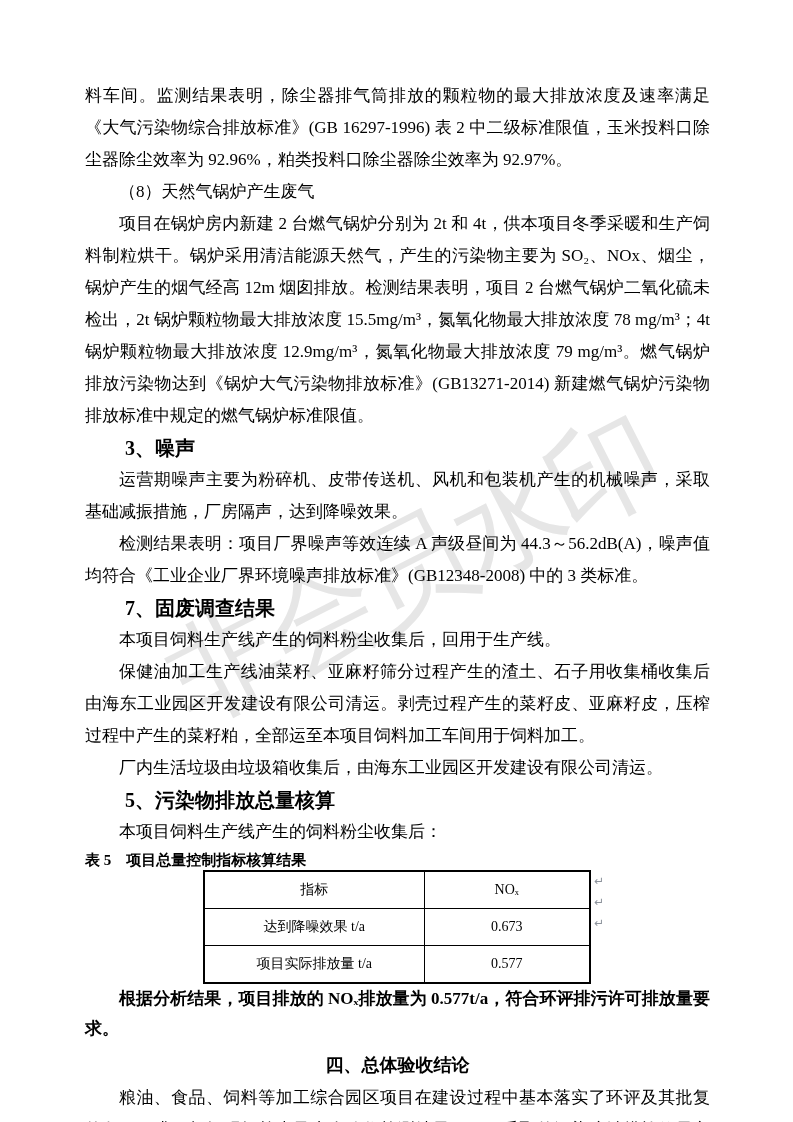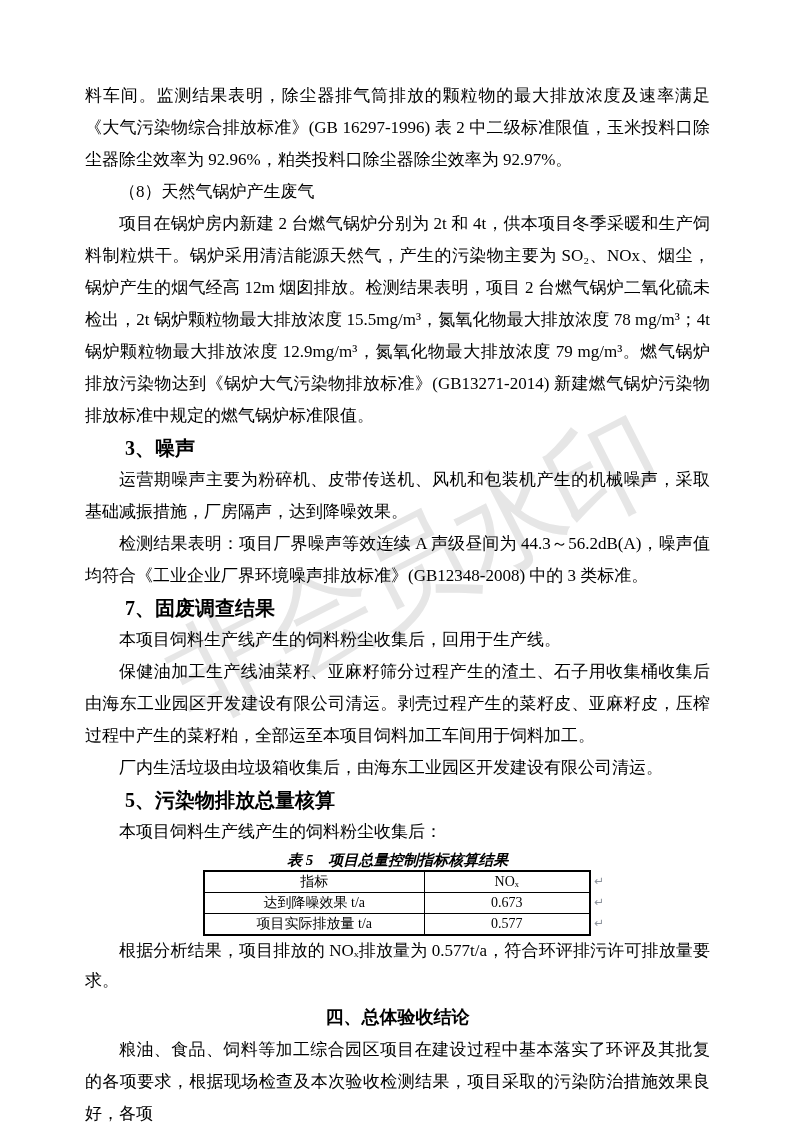--- a/index.html
+++ b/index.html
@@ -48,42 +48,41 @@
     font-size: 18px;
     line-height: 34px;
     font-weight: bold;
     text-align: center;
   }
   .tbl-caption {
     margin: 2px 0 0 0;
     font-size: 15px;
     font-weight: bold;
     line-height: 20px;
-    text-align: center;
-    font-style: italic;
+    text-align: left;
   }
   .table-wrap {
     position: relative;
     margin-left: 118px;
     width: 386px;
   }
   table.ctrl {
     border-collapse: collapse;
     width: 386px;
     table-layout: fixed;
     border: 2px solid #000;
   }
   table.ctrl th, table.ctrl td {
     border: 1px solid #000;
     font-size: 14px;
     font-weight: normal;
     text-align: center;
     height: 20px;
     line-height: 20px;
-    padding: 0;
+    padding: 8px;
     overflow: hidden;
     white-space: nowrap;
   }
   .col-indicator { width: 220px; }
   .col-nox { width: 166px; }
   .pilcrow {
     position: absolute;
     left: 391px;
     font-size: 12px;
     line-height: 21px;
@@ -148,19 +147,19 @@
           <td>项目实际排放量 t/a</td>
           <td>0.577</td>
         </tr>
       </tbody>
     </table>
     <span class="pilcrow pm1">↵</span>
     <span class="pilcrow pm2">↵</span>
     <span class="pilcrow pm3">↵</span>
   </div>
 
-  <p class="body indent" style="line-height:30px;">根据分析结果，项目排放的 NOₓ排放量为 0.577t/a，符合环评排污许可排放量要求。</p>
+  <p class="body indent" style="line-height:30px;font-weight:bold;">根据分析结果，项目排放的 NOₓ排放量为 0.577t/a，符合环评排污许可排放量要求。</p>
 
   <h2 class="main-heading">四、总体验收结论</h2>
 
   <p class="body indent">粮油、食品、饲料等加工综合园区项目在建设过程中基本落实了环评及其批复的各项要求，根据现场检查及本次验收检测结果，项目采取的污染防治措施效果良好，各项</p>
 
 </div>
 
 </body></html>

